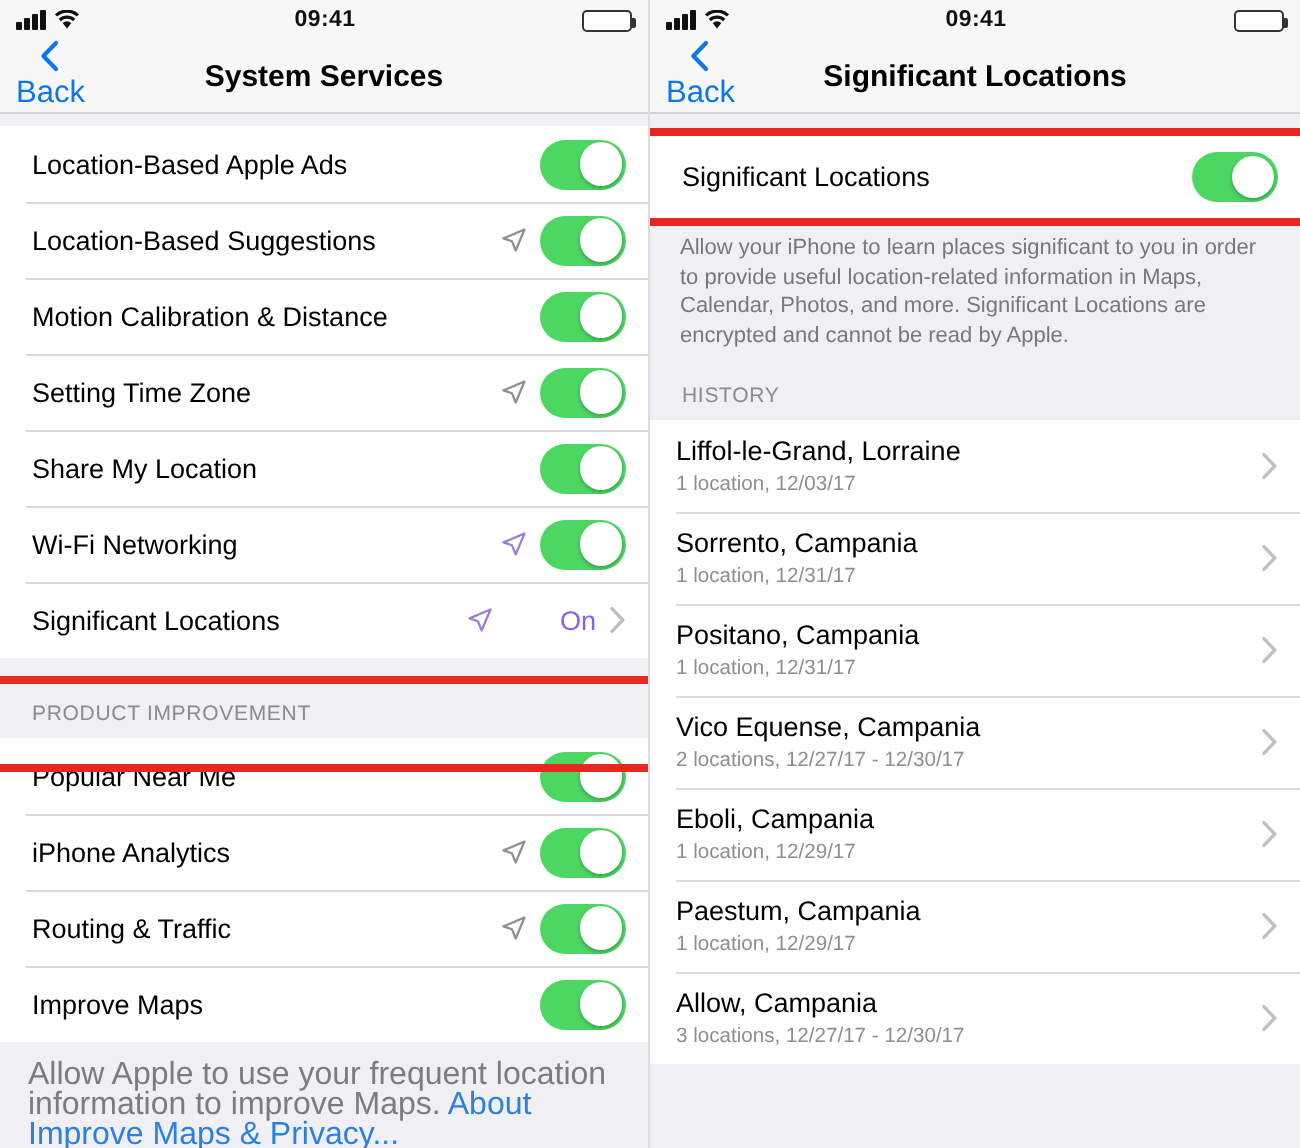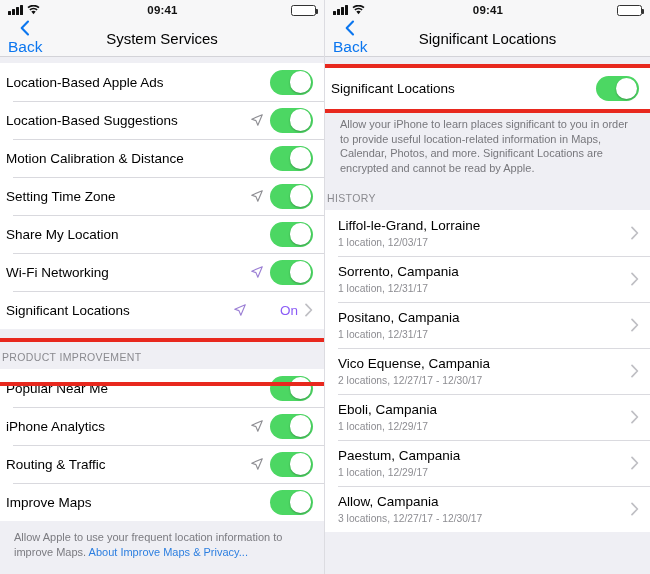--- a/index.html
+++ b/index.html
@@ -91,37 +91,37 @@
     font-size: 15.5px;
     z-index: 2;
     cursor: pointer;
     flex-direction: column;
   }
   .chev-back { width: 10px; height: 16px; display: block; }
   .nav-title {
     position: absolute; left: 0; right: 0;
     text-align: center;
     font-size: 15px;
-    font-weight: normal;
+    font-weight: bold;
     color: #000;
   }
 
   
   .content { position: relative; height: 517px; overflow: hidden; }
 
   .spacer { background: #efeff4; }
 
   .group { background: #fff; }
 
   .row {
     background: #fff;
     height: 38px;
     display: flex;
     align-items: center;
-    padding: 0 0 0 6px;
+    padding: 0 0 0 16px;
     position: relative;
   }
   .row + .row::before {
     content: "";
     position: absolute;
     left: 13px; right: 0; top: 0;
     height: 1px;
     background: #d9d9de;
   }
   .row-label {
@@ -160,30 +160,30 @@
   }
 
   
   .chev-r { width: 8px; height: 14px; display: block; }
 
   
   .section-head {
     font-size: 10.5px;
     color: #8a8a8f;
     letter-spacing: .35px;
-    padding: 22px 0 6px 2px;
+    padding: 22px 0 6px 16px;
     background: #efeff4;
     text-transform: uppercase;
   }
 
   
   .footer-note {
     background: #efeff4;
     padding: 9px 14px 0 14px;
-    font-size: 11px;
+    font-size: 16px;
     line-height: 15px;
     color: #7b7b80;
   }
   .footer-note a { color: #2d7fe0; text-decoration: none; cursor: pointer; }
 
   
   .hl {
     position: absolute;
     border: 4px solid #e8281e;
     pointer-events: none;

